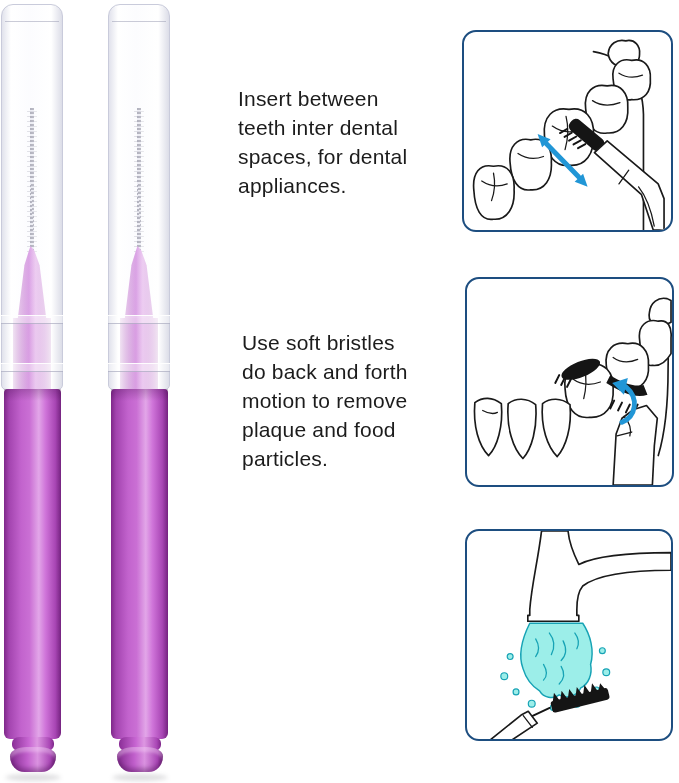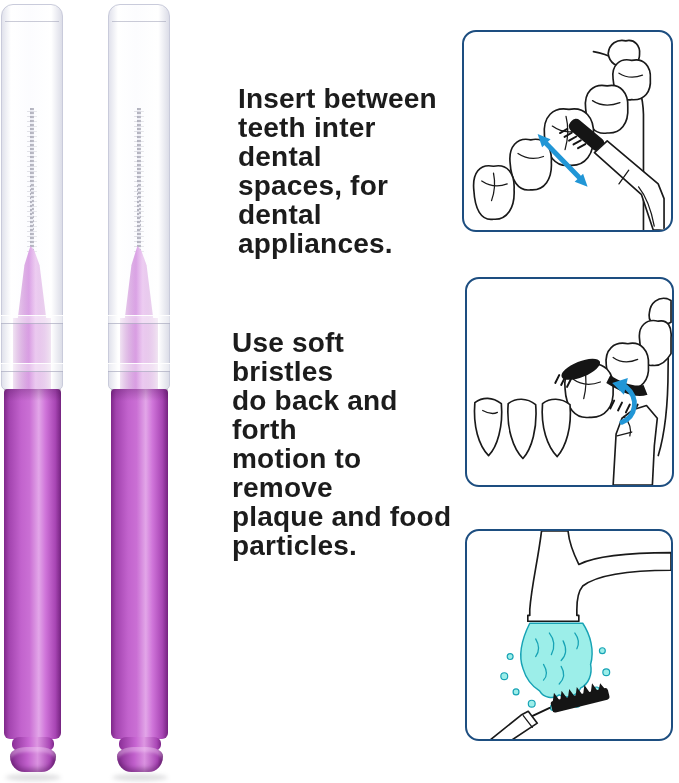--- a/index.html
+++ b/index.html
@@ -61,21 +61,21 @@
     background:linear-gradient(90deg,#832b8f,#c160cc 38%,#da92e0 60%,#a846b4 88%,#6f2079);
     box-shadow:inset 0 -4px 4px rgba(60,5,70,.35), inset 0 5px 3px rgba(255,230,255,.35);
   }
   .brush-shadow{
     position:absolute;left:4px;top:774px;width:56px;height:7px;border-radius:50%;
     background:rgba(40,40,55,.15);filter:blur(2px);
   }
   
   .step-text{
     position:absolute;color:var(--text-ink);
-    font-size:28px;line-height:29px;font-weight:700;letter-spacing:.2px;
+    font-size:21px;line-height:29px;font-weight:400;letter-spacing:.2px;
     white-space:pre-line;
   }
   
   .illu-box{
     position:absolute;box-sizing:border-box;background:#fff;
     border:2.5px solid var(--box-border);border-radius:14px;overflow:hidden;
   }
   .illu-box svg{display:block;width:100%;height:100%;}
   .tooth{fill:#fff;stroke:var(--line-ink);stroke-width:1.7;stroke-linejoin:round;}
   .detail{fill:none;stroke:var(--line-ink);stroke-width:1.3;stroke-linecap:round;}
@@ -121,21 +121,21 @@
     <div class="handle"></div>
     <div class="base-ring"></div>
     <div class="base-bulb"></div>
     <div class="brush-shadow"></div>
   </div>
 
   <div class="step-text" style="left:238px;top:84px;width:220px">Insert between
 teeth inter dental
 spaces, for dental
 appliances.</div>
-  <div class="step-text" style="left:232px;top:328px;width:220px">Use soft bristles
+  <div class="step-text" style="left:242px;top:328px;width:220px">Use soft bristles
 do back and forth
 motion to remove
 plaque and food
 particles.</div>
 
   <div class="illu-box" style="left:462px;top:30px;width:211px;height:202px">
     <svg viewBox="0 0 211 202">
       <g>
         <path class="outline" d="M 132 20 C 166 26 182 48 183 84 L 183 202"></path>
       </g>

